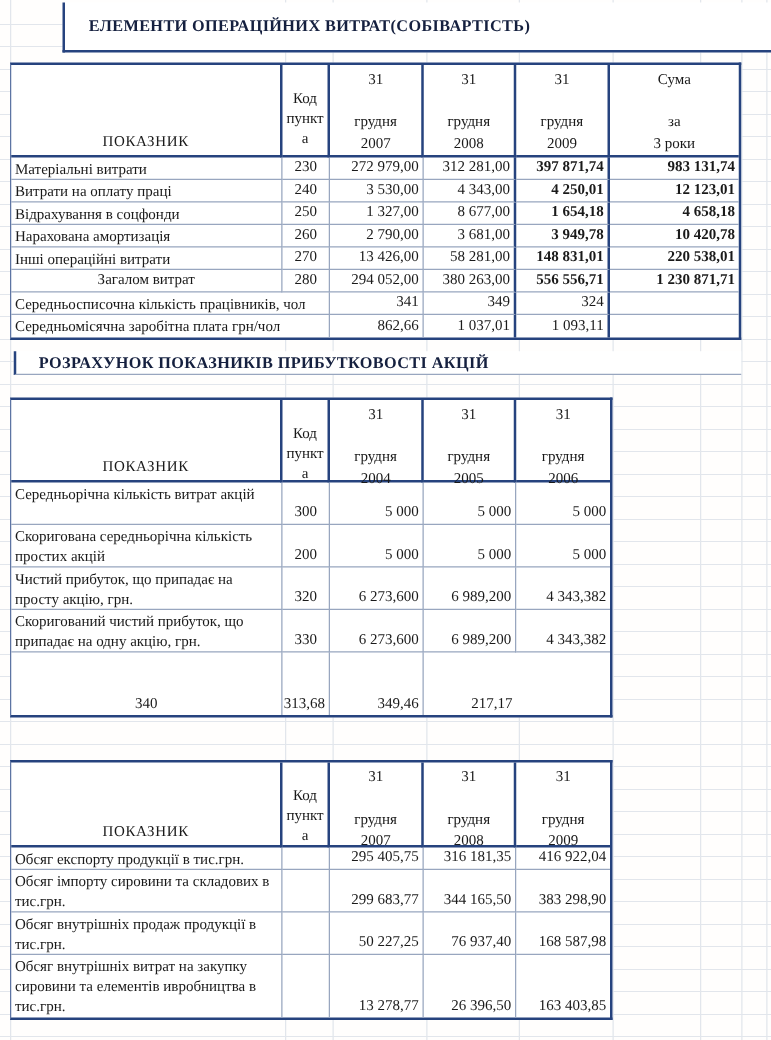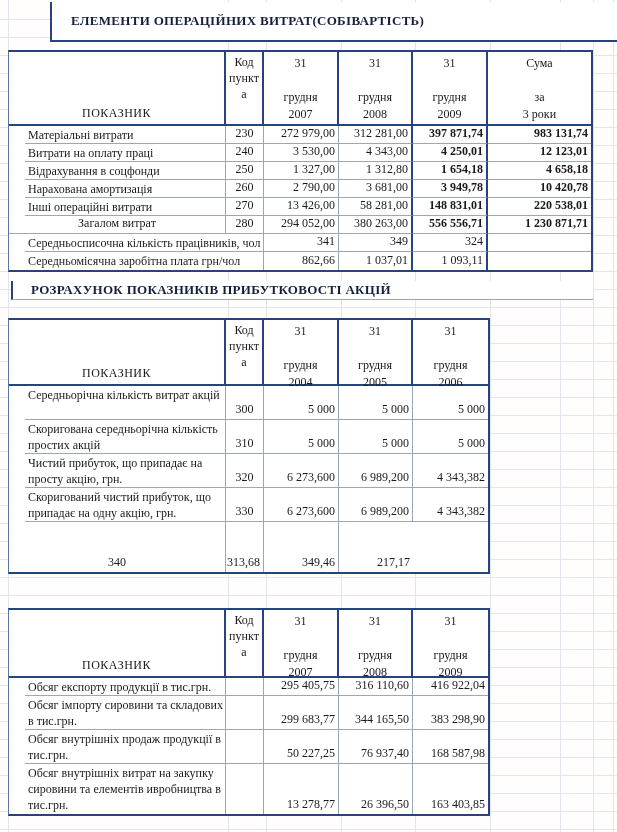--- a/index.html
+++ b/index.html
@@ -48,23 +48,23 @@
 
   .c{ border-right:1px solid var(--thin); border-bottom:1px solid var(--thin); overflow:hidden; }
   .hc{ border-right:2px solid var(--navy); border-bottom:2px solid var(--navy); }
   .nr{ border-right:2px solid var(--navy); }
   .lr{ border-right:none; }
   .lb{ border-bottom:none; }
   .sp2{ grid-column:span 2; }
 
   .h-ind{ display:flex; align-items:flex-end; justify-content:center; padding-bottom:3px; letter-spacing:.5px; }
   .h-pre{ white-space:pre-line; text-align:center; line-height:17px; padding-top:3px; }
-  .h-code{ white-space:pre-line; text-align:center; line-height:16px; padding-top:2px; }
-
-  .lab{ text-align:left; padding:1px 2px 0 3px; line-height:16px;margin-left:16px; }
+  .h-code{ white-space:pre-line; text-align:center; line-height:16px; padding-top:18px; }
+
+  .lab{ text-align:left; padding:1px 2px 0 3px; line-height:16px; }
   .cen{ display:flex; align-items:flex-end; justify-content:center; padding-bottom:2px; }
   .code{ display:flex; align-items:flex-end; justify-content:center; padding-bottom:2px; }
   .num{ display:flex; align-items:flex-end; justify-content:flex-end; padding:0 3px 2px 0; }
   .b{ font-weight:bold; }
 </style>
 </head>
 <body>
 
 <div class="page">
   <div class="hgrid"></div>
@@ -114,21 +114,21 @@
     <div class="c lab">Витрати на оплату праці</div>
     <div class="c code">240</div>
     <div class="c num">3 530,00</div>
     <div class="c num nr">4 343,00</div>
     <div class="c num nr b">4 250,01</div>
     <div class="c num lr b">12 123,01</div>
 
     <div class="c lab">Відрахування в соцфонди</div>
     <div class="c code">250</div>
     <div class="c num">1 327,00</div>
-    <div class="c num nr">1 312,80</div>
+    <div class="c num nr">8 677,00</div>
     <div class="c num nr b">1 654,18</div>
     <div class="c num lr b">4 658,18</div>
 
     <div class="c lab">Нарахована амортизація</div>
     <div class="c code">260</div>
     <div class="c num">2 790,00</div>
     <div class="c num nr">3 681,00</div>
     <div class="c num nr b">3 949,78</div>
     <div class="c num lr b">10 420,78</div>
 
@@ -181,21 +181,21 @@
 грудня
 2006</div>
 
     <div class="c lab">Середньорічна кількість витрат акцій</div>
     <div class="c code">300</div>
     <div class="c num">5 000</div>
     <div class="c num">5 000</div>
     <div class="c num lr">5 000</div>
 
     <div class="c lab">Скоригована середньорічна кількість простих акцій</div>
-    <div class="c code">310</div>
+    <div class="c code">200</div>
     <div class="c num">5 000</div>
     <div class="c num">5 000</div>
     <div class="c num lr">5 000</div>
 
     <div class="c lab">Чистий прибуток, що припадає на просту акцію, грн.</div>
     <div class="c code">320</div>
     <div class="c num">6 273,600</div>
     <div class="c num">6 989,200</div>
     <div class="c num lr">4 343,382</div>
 
@@ -225,21 +225,21 @@
 грудня
 2008</div>
     <div class="hc h-pre lr">31
 
 грудня
 2009</div>
 
     <div class="c lab">Обсяг експорту продукції в тис.грн.</div>
     <div class="c code"></div>
     <div class="c num">295 405,75</div>
-    <div class="c num">316 110,60</div>
+    <div class="c num">316 181,35</div>
     <div class="c num lr">416 922,04</div>
 
     <div class="c lab">Обсяг імпорту сировини та складових в тис.грн.</div>
     <div class="c code"></div>
     <div class="c num">299 683,77</div>
     <div class="c num">344 165,50</div>
     <div class="c num lr">383 298,90</div>
 
     <div class="c lab">Обсяг внутрішніх продаж продукції в тис.грн.</div>
     <div class="c code"></div>

